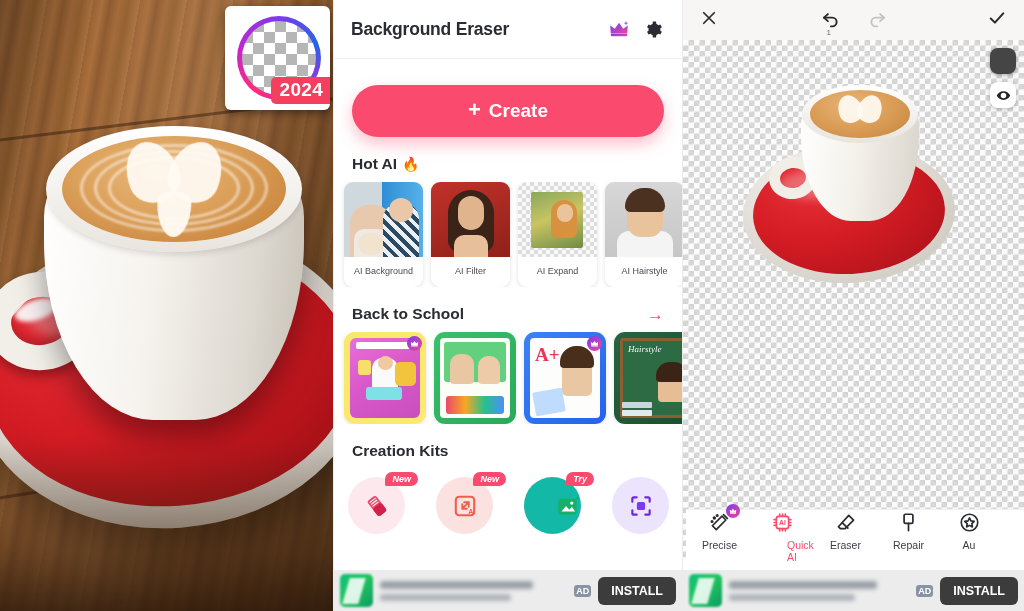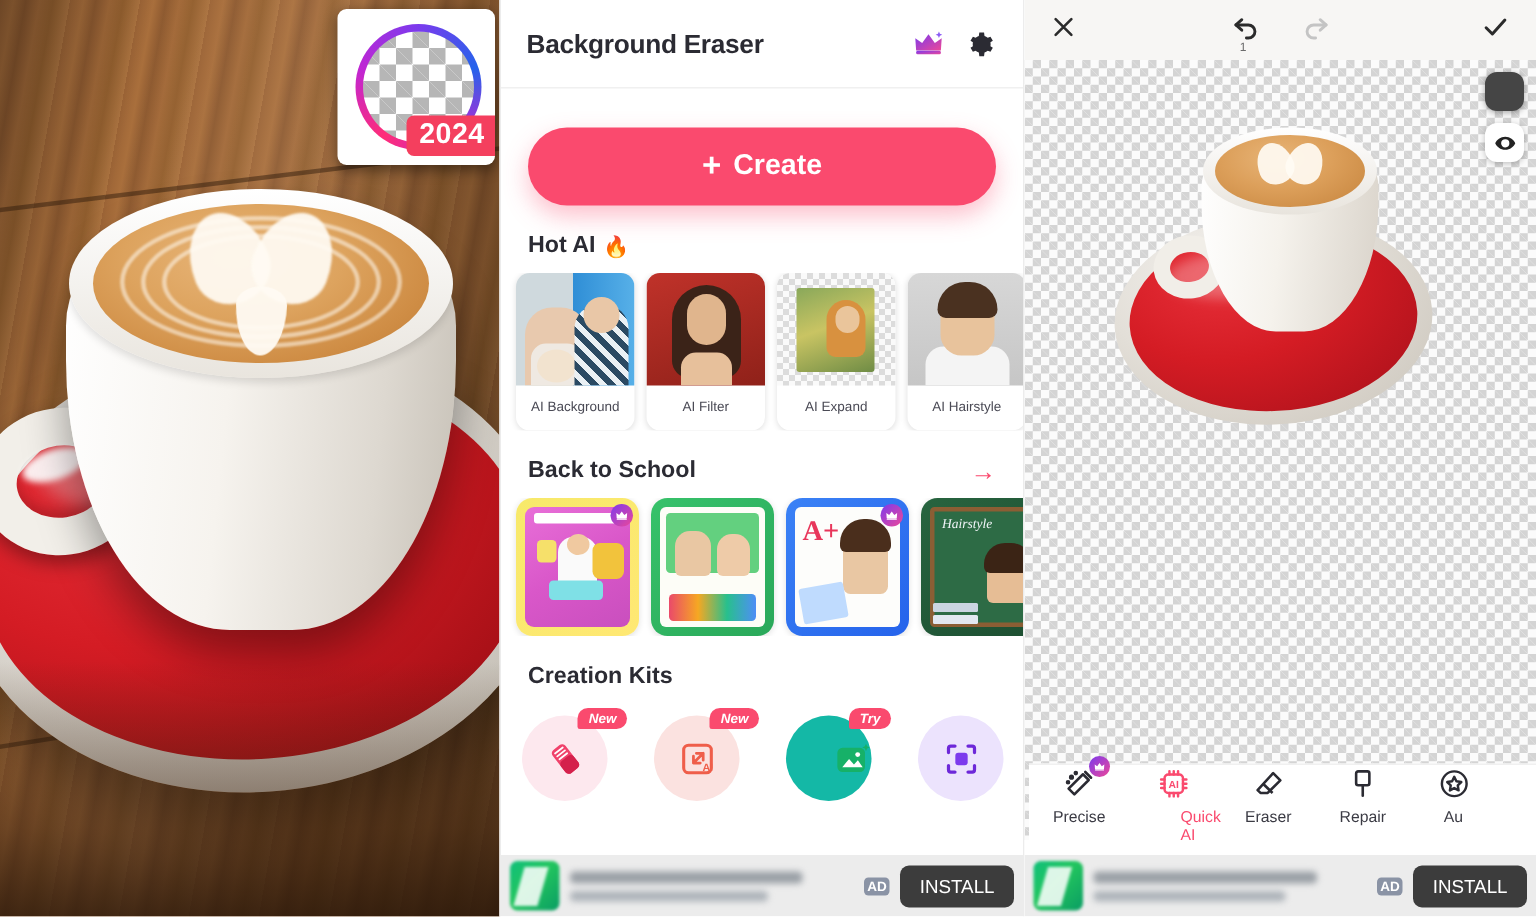--- a/index.html
+++ b/index.html
@@ -133,21 +133,21 @@
   .ad-thumb { width:33px; height:33px; border-radius:5px; flex:0 0 33px;
     background:linear-gradient(135deg,#0fbf7a,#22c55e 45%,#0a9d63);
     position:relative; overflow:hidden; filter:blur(1.1px); }
   .ad-thumb::after { content:""; position:absolute; left:6px; top:4px; width:16px; height:26px;
     background:#fff; transform:skewX(-16deg); opacity:.85; }
   .ad-txt { flex:1; min-width:0; filter:blur(2.1px); }
   .ad-l1 { height:8px; background:#9aa0a6; border-radius:3px; width:82%; margin-bottom:5px; }
   .ad-l2 { height:7px; background:#aeb4ba; border-radius:3px; width:70%; }
   .ad-flag { background:#8a93a5; color:#fff; font-size:9px; font-weight:bold;
     padding:1px 2px; border-radius:3px; flex:0 0 auto; }
-  .ad-install { background:#3c3c3c; color:#fff; font-size:12.5px; font-weight:normal;
+  .ad-install { background:#3c3c3c; color:#fff; font-size:12.5px; font-weight:bold;
     padding:7px 13px; border-radius:6px; flex:0 0 auto; }
 
   
   .pane-edit { position:relative; width:341px; height:611px; background:#fff; overflow:hidden; }
   .ed-top { height:40px; background:#f7f6f4; display:flex; align-items:center;
     padding:0 17px; position:relative; }
   .ed-undo-wrap { position:absolute; left:50%; top:0; transform:translateX(-50%);
     height:40px; display:flex; align-items:center; gap:26px; }
   .undo-badge { position:absolute; left:17px; top:26px; font-size:8px; color:#6b6b6b; }
   .ed-canvas { position:absolute; left:0; right:0; top:40px; bottom:51px;

